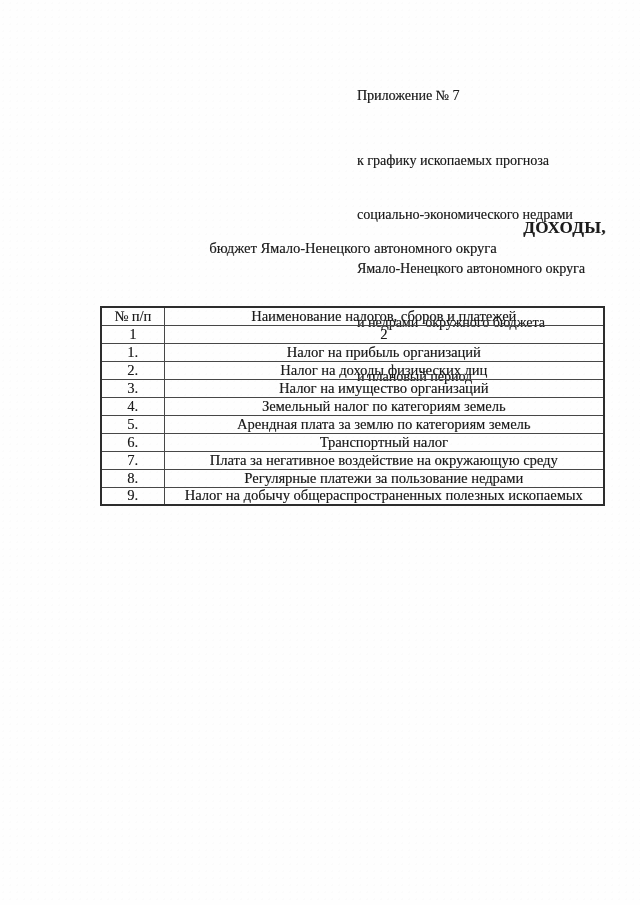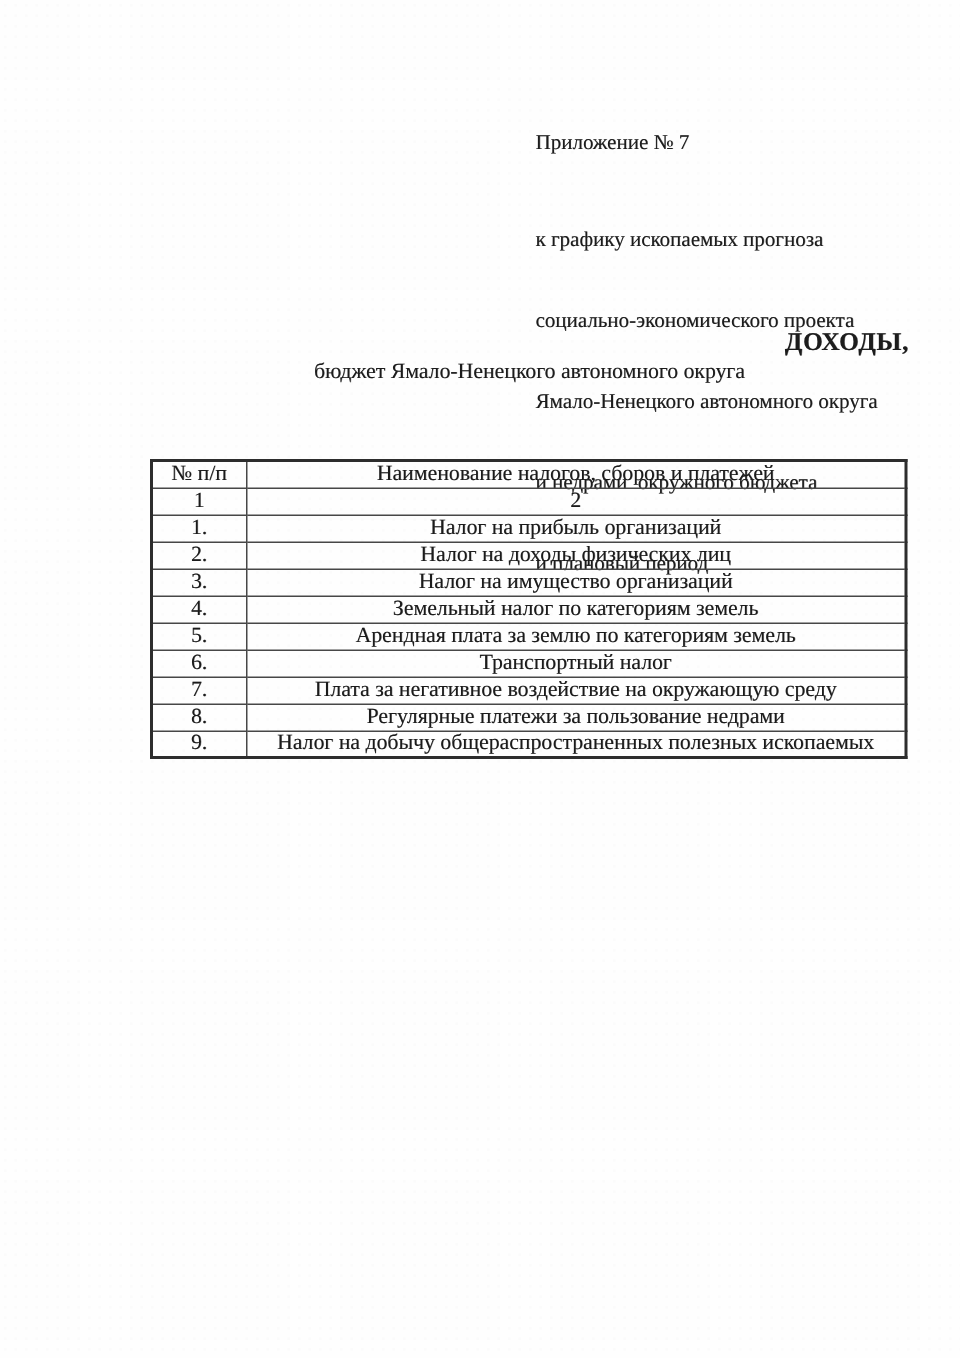--- a/index.html
+++ b/index.html
@@ -81,21 +81,21 @@
   .tax-table .centered { text-align: center; }
 </style>
 </head>
 <body>
 
 <div class="page">
 
   <div class="appendix scan-text">
     <div class="appendix-number">Приложение № 7</div>
     <div>к графику ископаемых прогноза</div>
-    <div>социально-экономического проекта</div>
+    <div>социально-экономического недрами</div>
     <div>Ямало-Ненецкого автономного округа</div>
     <div>и недрами  окружного бюджета</div>
     <div>и плановый период</div>
   </div>
 
   <div class="title-block scan-text">
     <div class="title-heading">ДОХОДЫ,</div>
     <div>бюджет Ямало-Ненецкого автономного округа</div>
   </div>
 

